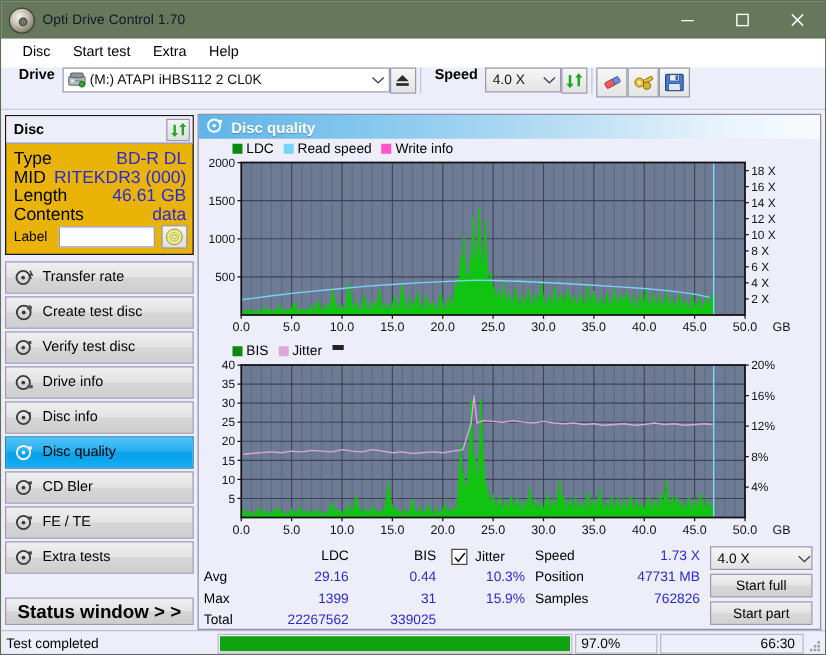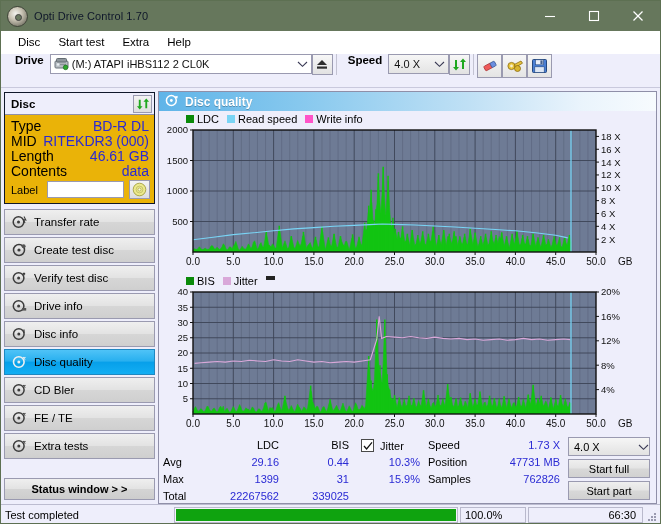--- a/index.html
+++ b/index.html
@@ -107,21 +107,21 @@
   }
   .navitem.sel{
     background:linear-gradient(#4fc3f7 0%,#29b0ef 45%,#07a0ea 52%,#13aef3 100%);
     border:1px solid #1f87c0;color:#000;
   }
   .navicon{width:15px;height:14px;flex:0 0 15px;}
   .statuswin{
     margin-top:auto;margin-bottom:4px;height:22px;
     border:1px solid #9a9ab0;box-sizing:border-box;
     background:linear-gradient(#efefef 0%,#e3e3e3 48%,#d4d4d4 52%,#cdcdcd 100%);
-    display:flex;align-items:center;justify-content:center;font-size:11px;font-weight:bold;
+    display:flex;align-items:center;justify-content:center;font-size:15px;font-weight:bold;
   }
   
   .right{flex:1;min-width:0;display:flex;flex-direction:column;padding:3px 3px 0 0;box-sizing:border-box;}
   .panel{
     flex:1;border:1px solid #8f8fa8;background:#eeeefb;display:flex;flex-direction:column;
     box-sizing:border-box;min-height:0;
   }
   .panel-hd{
     height:19px;flex:0 0 19px;display:flex;align-items:center;gap:6px;padding-left:6px;
     background:linear-gradient(to right,#5fb4e8 0%,#86c8ee 28%,#bfe0f5 62%,#eaf4fc 85%,#f7fbfe 100%);
@@ -849,21 +849,21 @@
 
       </div>
     </div>
   </div>
 
   <div class="statusbar">
     <div class="sb-cell sb-text">Test completed</div>
     <div class="sb-cell sb-prog">
       <div class="bar" id="progbar" style="width: calc(100% - 2px);"></div>
     </div>
-    <div class="sb-cell sb-pct">100.0%</div>
+    <div class="sb-cell sb-pct">97.0%</div>
     <div class="sb-cell sb-time">66:30</div>
     <div class="grip">
       <svg width="12" height="12" viewBox="0 0 12 12">
         <g fill="#9a9ab0">
           <rect x="8" y="8" width="2" height="2"></rect>
             <rect x="5" y="8" width="2" height="2"></rect>
             <rect x="8" y="5" width="2" height="2"></rect>
           <rect x="2" y="8" width="2" height="2"></rect>
             <rect x="5" y="5" width="2" height="2"></rect>
             <rect x="8" y="2" width="2" height="2"></rect>

